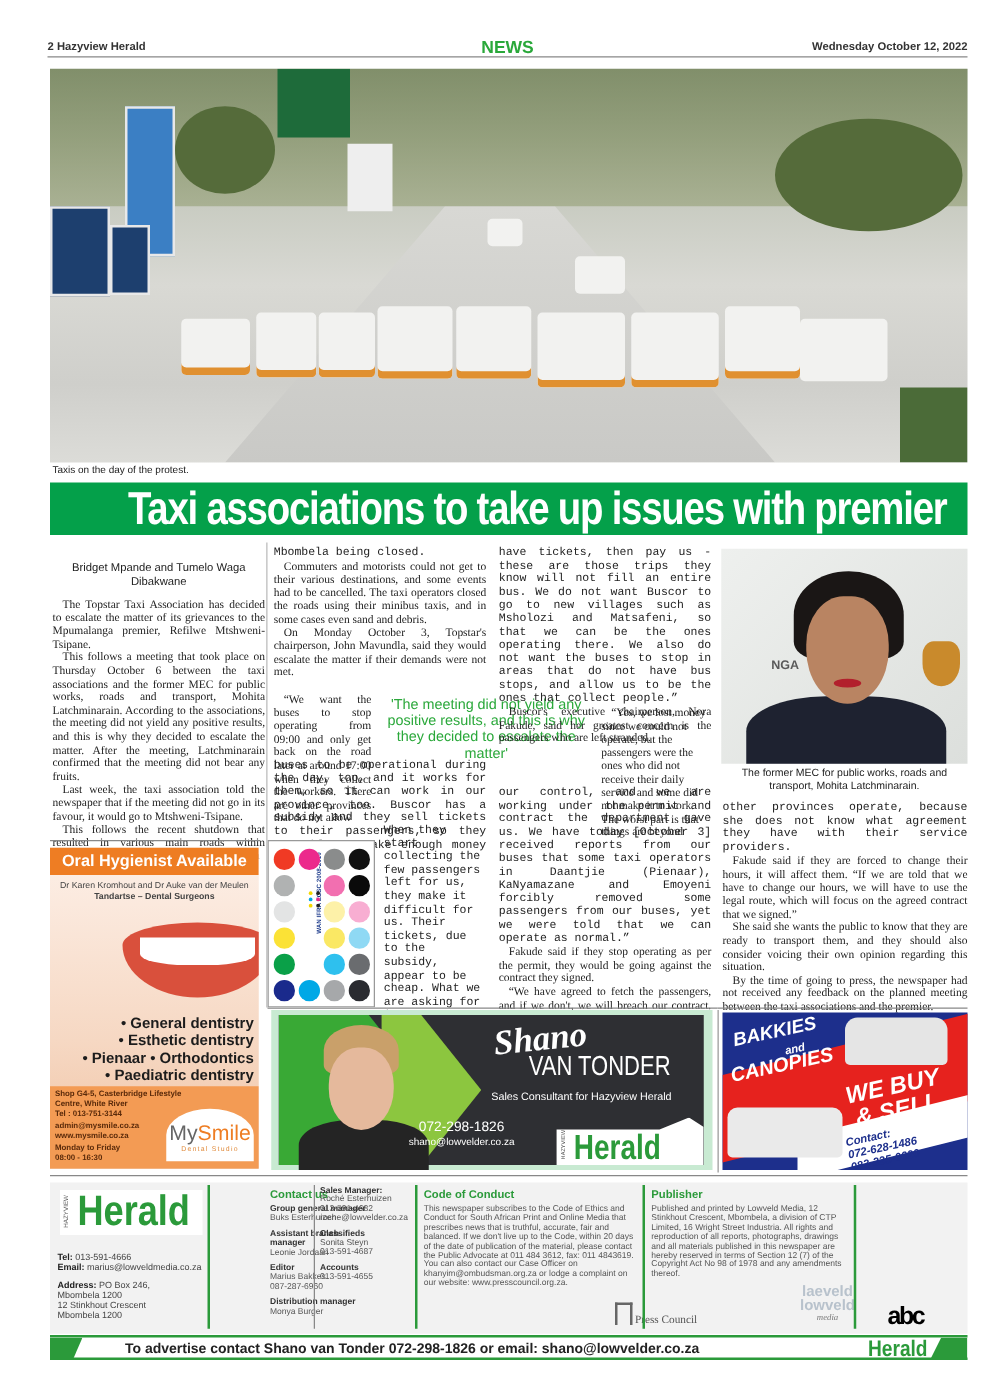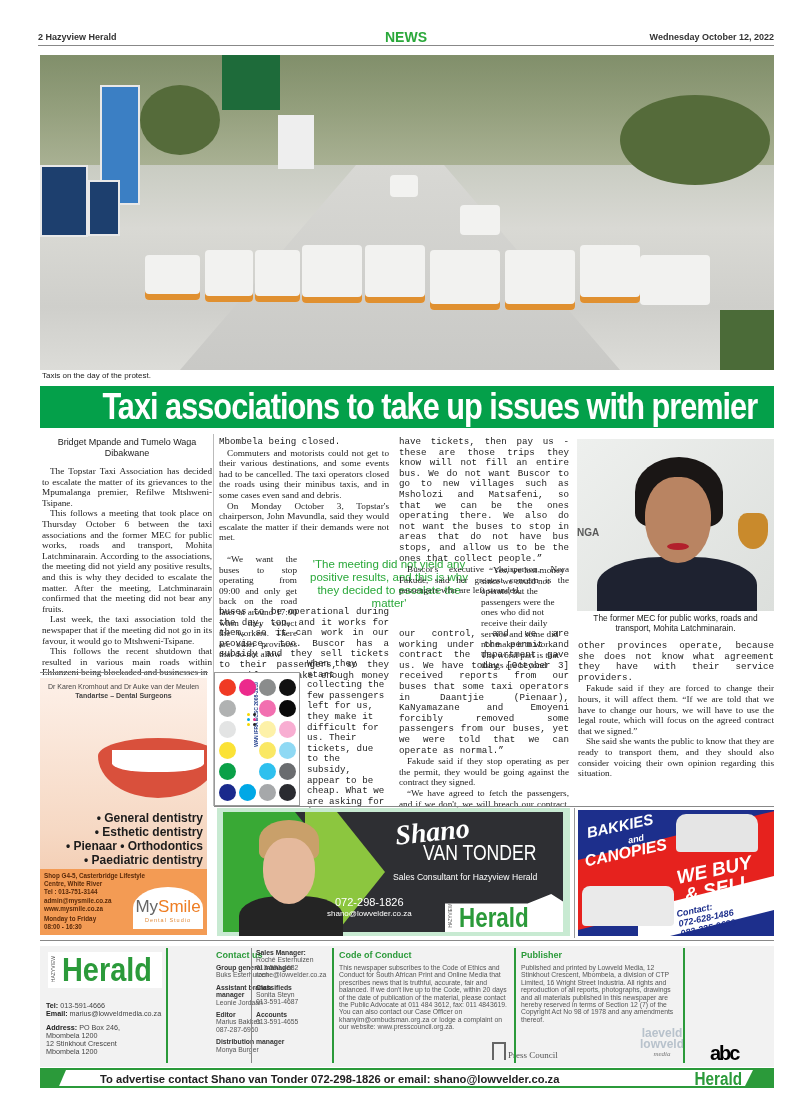--- a/index.html
+++ b/index.html
@@ -23,30 +23,30 @@
   .photo .hedge { position: absolute; left: 0; bottom: 0; width: 38px; height: 80px; background: #4b6b38; }
 
   .caption-top { position: absolute; left: 42px; top: 371px; font: 8px "Liberation Sans", sans-serif; color: #222; }
 
   .headline { position: absolute; left: 40px; top: 386px; width: 734px; height: 42px; background: #04a04a; }
   .headline span { display: block; text-align: center; font: bold 37px/42px "Liberation Sans", sans-serif; color: #fff; letter-spacing: -1.2px; transform: scaleX(0.83); transform-origin: center; white-space: nowrap; }
 
   .col { position: absolute; font-size: 9.2px; line-height: 10.6px; text-align: justify; }
   .col p { text-indent: 8px; }
   .col p.noindent { text-indent: 0; font-family: Liberation Mono, monospace; }
-  .byline { text-align: center; font: 9px/10.5px "Liberation Sans", sans-serif; margin-bottom: 8px; }
+  .byline { text-align: center; font: 9px/10.5px "Liberation Sans", sans-serif; margin-bottom: 8px; margin-top: 12px; }
 
   .pullquote { position: absolute; left: 303px; top: 558px; width: 172px; text-align: center; font: 11.5px/13px "Liberation Sans", sans-serif; color: #2aa83a; }
 
   .mec-photo { position: absolute; left: 577px; top: 439px; width: 197px; height: 172px; overflow: hidden; background: linear-gradient(135deg,#eef0ee,#dcdfdc); }
   .mec-photo .hair { position: absolute; left: 58px; top: 18px; width: 88px; height: 70px; background: #1a1615; border-radius: 50% 50% 20% 20%; }
   .mec-photo .face { position: absolute; left: 68px; top: 38px; width: 66px; height: 86px; background: #b98462; border-radius: 45% 45% 50% 50%; }
   .mec-photo .lips { position: absolute; left: 90px; top: 104px; width: 22px; height: 7px; background: #b2202c; border-radius: 50%; }
   .mec-photo .body { position: absolute; left: 20px; top: 118px; width: 160px; height: 70px; background: #1e2230; border-radius: 40% 40% 0 0; }
-  .mec-photo .logo-left { position: absolute; left: 0; top: 88px; font: bold 10px "Liberation Sans", sans-serif; color: #5a5a5a; }
+  .mec-photo .logo-left { position: absolute; left: 0; top: 88px; font: bold 10px "Liberation Sans", sans-serif; color: #5a5a5a; padding-left: 40px; }
   .mec-photo .crest { position: absolute; right: 6px; top: 74px; width: 30px; height: 36px; background: #c98a2c; border-radius: 30% 30% 50% 50%; }
   .mec-caption { position: absolute; left: 577px; top: 613px; width: 197px; font: 8.4px/10px "Liberation Sans", sans-serif; color: #222; text-align: center; }
 
   .rule { position: absolute; background: #888; }
 
   
   .dent-ad { position: absolute; left: 40px; top: 678px; width: 167px; height: 257px; background: linear-gradient(180deg,#fdf0e8 0%,#f6d8c3 60%,#f0c2a2 100%); overflow: hidden; }
   .dent-ad .banner { height: 22px; background: #ee7d23; color: #fff; text-align: center; font: bold 13px/22px "Liberation Sans", sans-serif; }
   .dent-ad .docs { text-align: center; font: 7px/9px "Liberation Sans", sans-serif; color: #444; margin-top: 4px; }
   .dent-ad .docs b { display: block; }
@@ -202,30 +202,32 @@
   <div class="hair"></div>
   <div class="face"></div>
   <div class="lips"></div>
 </div>
 <div class="mec-caption">The former MEC for public works, roads and transport, Mohita Latchminarain.</div>
 
 <div class="col" style="left:578px;top:641px;width:196px;">
   <p class="noindent">other provinces operate, because she does not know what agreement they have with their service providers.</p>
   <p>Fakude said if they are forced to change their hours, it will affect them. “If we are told that we have to change our hours, we will have to use the legal route, which will focus on the agreed contract that we signed.”</p>
   <p>She said she wants the public to know that they are ready to transport them, and they should also consider voicing their own opinion regarding this situation.</p>
+  <p>By the time of going to press, the newspaper had not received any feedback on the planned meeting between the taxi associations and the premier.</p>
 </div>
 
 <div class="rule" style="left:40px;top:672px;width:168px;height:1px;"></div>
 <div class="rule" style="left:213px;top:434px;width:1px;height:372px;background:#bbb;"></div>
 <div class="rule" style="left:214px;top:806px;width:360px;height:1px;"></div>
 <div class="rule" style="left:574px;top:806px;width:200px;height:1px;"></div>
 <div class="rule" style="left:574px;top:808px;width:1px;height:130px;background:#999;"></div>
 <div class="rule" style="left:40px;top:940px;width:734px;height:1px;"></div>
 
 <div class="dent-ad">
+  <div class="banner">Oral Hygienist Available</div>
   <div class="docs">
     <span>Dr Karen Kromhout and Dr Auke van der Meulen</span>
     <b>Tandartse – Dental Surgeons</b>
   </div>
   <div class="smile"></div>
   <div class="teeth"></div>
   <div class="services">
     <div>• General dentistry</div>
     <div>• Esthetic dentistry</div>
     <div>• Pienaar • Orthodontics</div>

